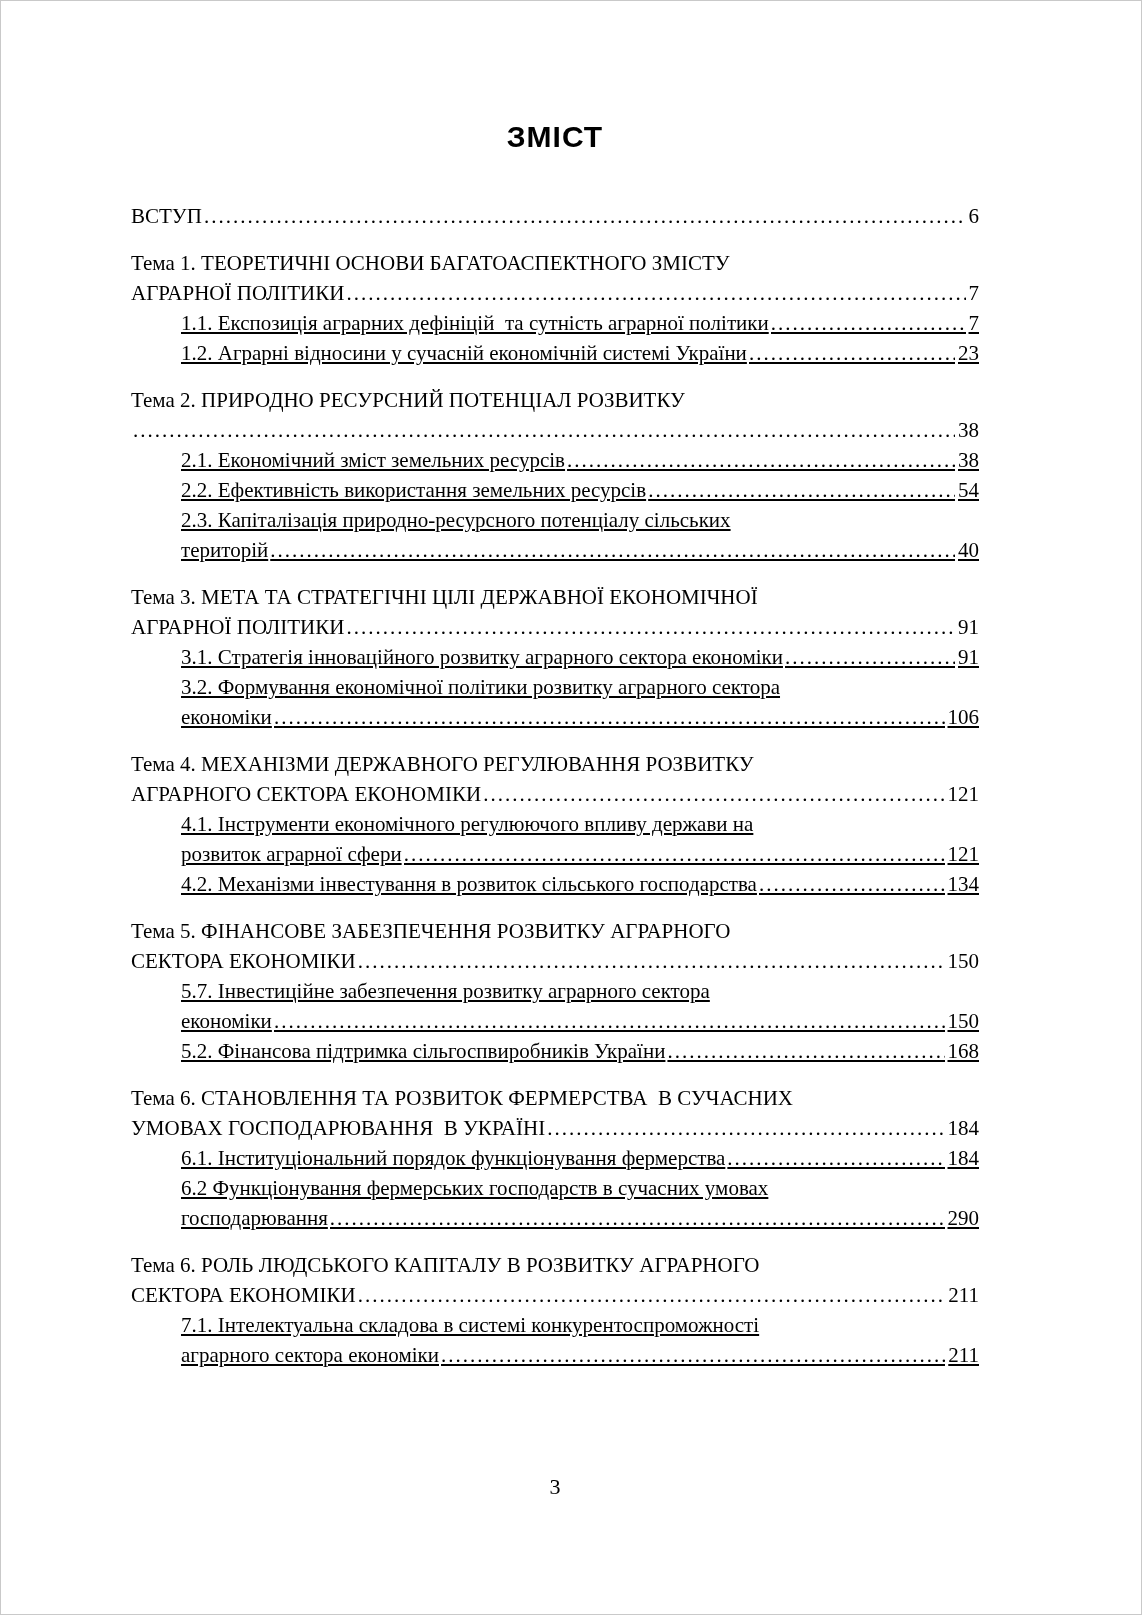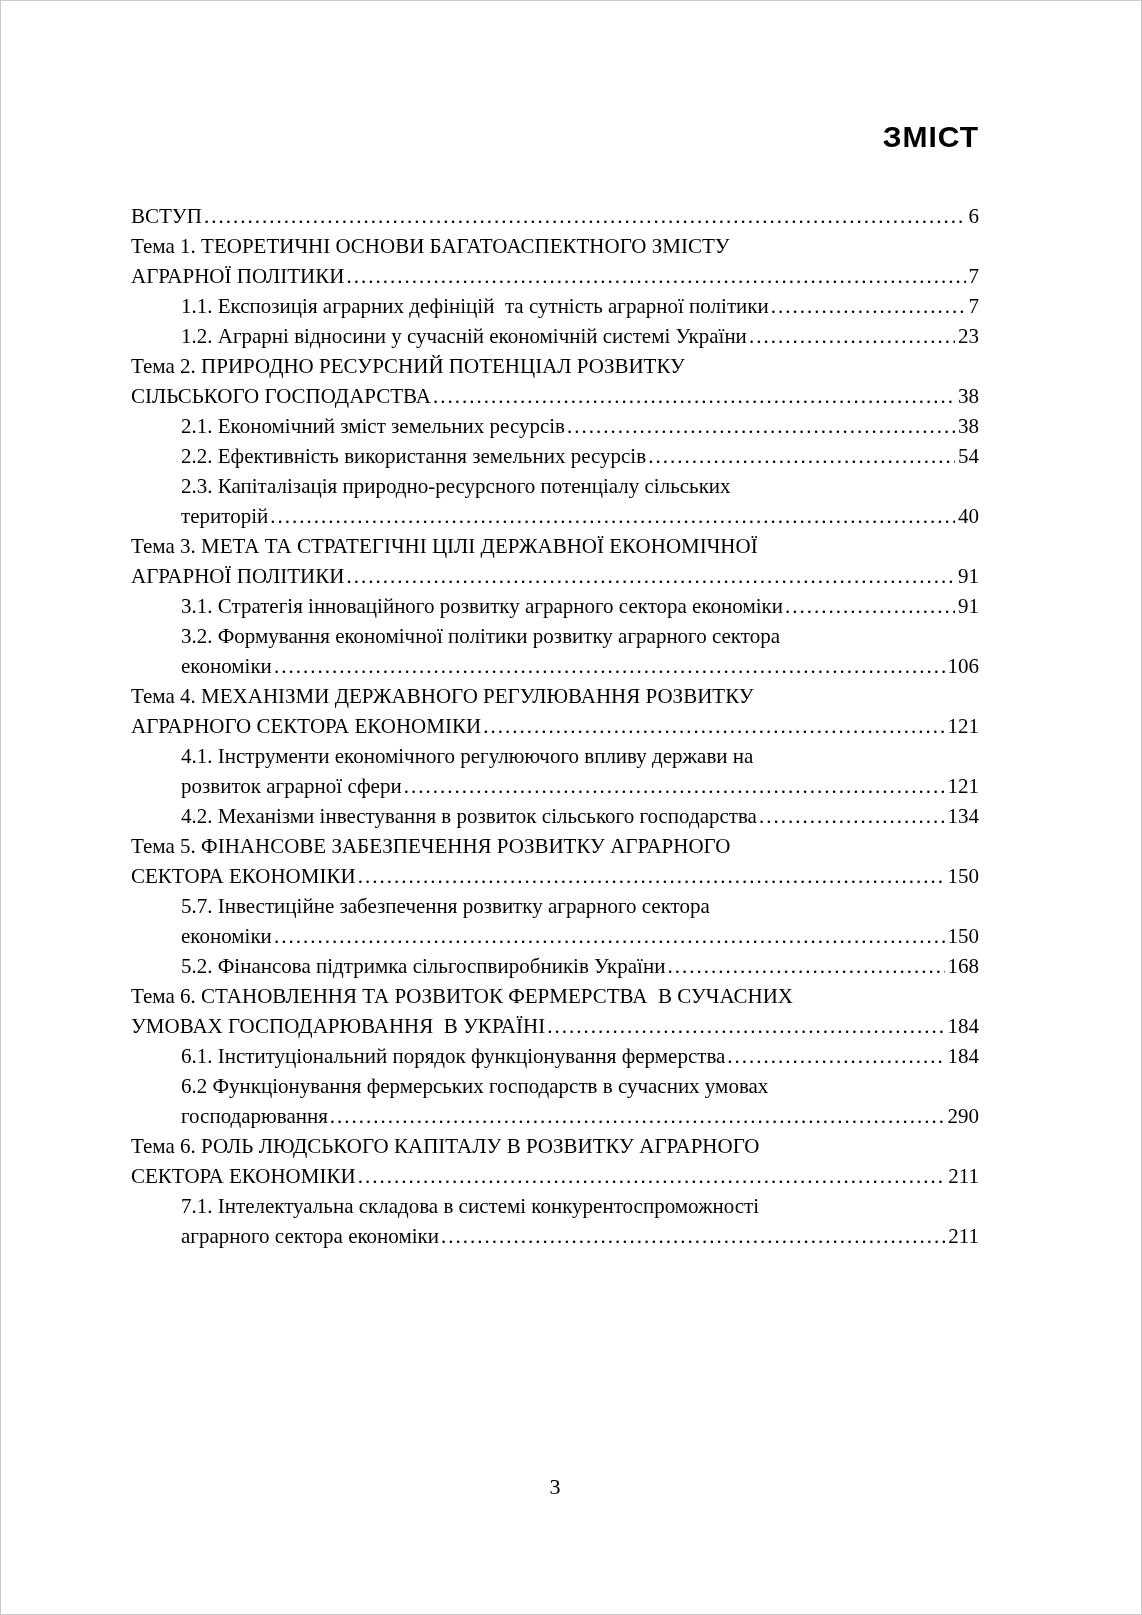--- a/index.html
+++ b/index.html
@@ -23,31 +23,31 @@
     top: 118px;
     left: 130px;
     width: 848px;
   }
   .doc-title {
     font-family: "Liberation Sans", "DejaVu Sans", sans-serif;
     font-weight: bold;
     font-size: 30px;
     line-height: 36px;
     letter-spacing: 1px;
-    text-align: right;
+    text-align: center;
     margin-bottom: 46px;
   }
   .toc { width: 100%; }
   .entry {
     font-size: 21px;
     line-height: 30px;
   }
-  .entry.topic { }
+  .entry.topic { margin-top: 17px; }
   .toc .entry:first-child { margin-top: 12px; font-family: Liberation Serif, serif; }
-  .entry.section { padding-left: 50px; }
+  .entry.section { padding-left: 50px; text-decoration: underline; }
   .line { white-space: pre; }
   .line.last {
     display: flex;
     align-items: baseline;
   }
   .line .text { white-space: pre; }
   .leader {
     flex: 1 1 auto;
     min-width: 12px;
     overflow: hidden;
@@ -87,21 +87,21 @@
           <div class="line last"><span class="text">АГРАРНОЇ ПОЛІТИКИ</span><span class="leader"></span><span class="pagenum">7</span></div>
         </div>
         <div class="entry section">
           <div class="line last"><span class="text">1.1. Експозиція аграрних дефініцій  та сутність аграрної політики</span><span class="leader"></span><span class="pagenum">7</span></div>
         </div>
         <div class="entry section">
           <div class="line last"><span class="text">1.2. Аграрні відносини у сучасній економічній системі України</span><span class="leader"></span><span class="pagenum">23</span></div>
         </div>
         <div class="entry topic">
           <div class="line"><span class="text">Тема 2. ПРИРОДНО РЕСУРСНИЙ ПОТЕНЦІАЛ РОЗВИТКУ</span></div>
-          <div class="line last"><span class="text">СІЛЬСЬКОГО ГОСПОДАРСТВА</span><span class="leader"></span><span class="pagenum">38</span></div>
+          <div class="line last"><span class="leader"></span><span class="pagenum">38</span></div>
         </div>
         <div class="entry section">
           <div class="line last"><span class="text">2.1. Економічний зміст земельних ресурсів</span><span class="leader"></span><span class="pagenum">38</span></div>
         </div>
         <div class="entry section">
           <div class="line last"><span class="text">2.2. Ефективність використання земельних ресурсів</span><span class="leader"></span><span class="pagenum">54</span></div>
         </div>
         <div class="entry section">
           <div class="line"><span class="text">2.3. Капіталізація природно-ресурсного потенціалу сільських</span></div>
           <div class="line last"><span class="text">територій</span><span class="leader"></span><span class="pagenum">40</span></div>

